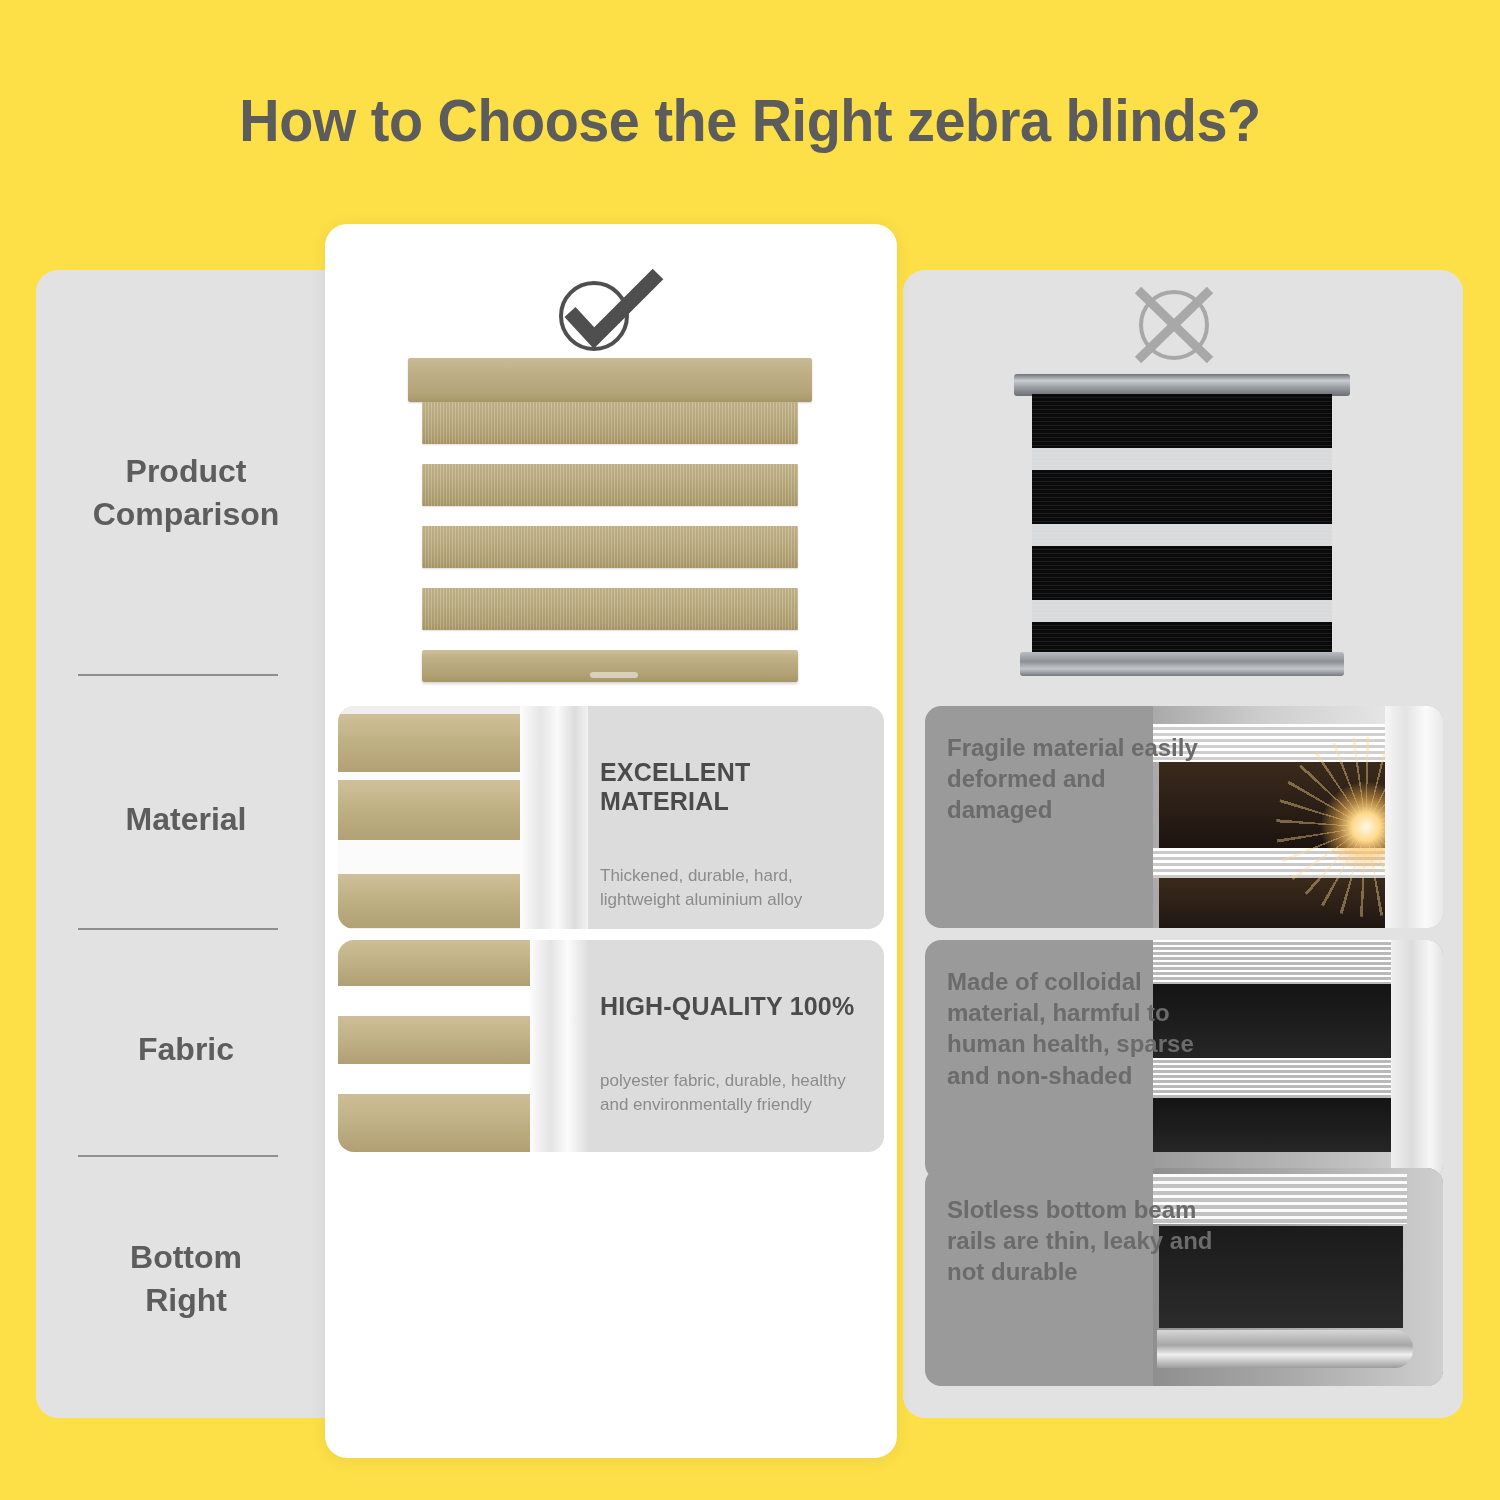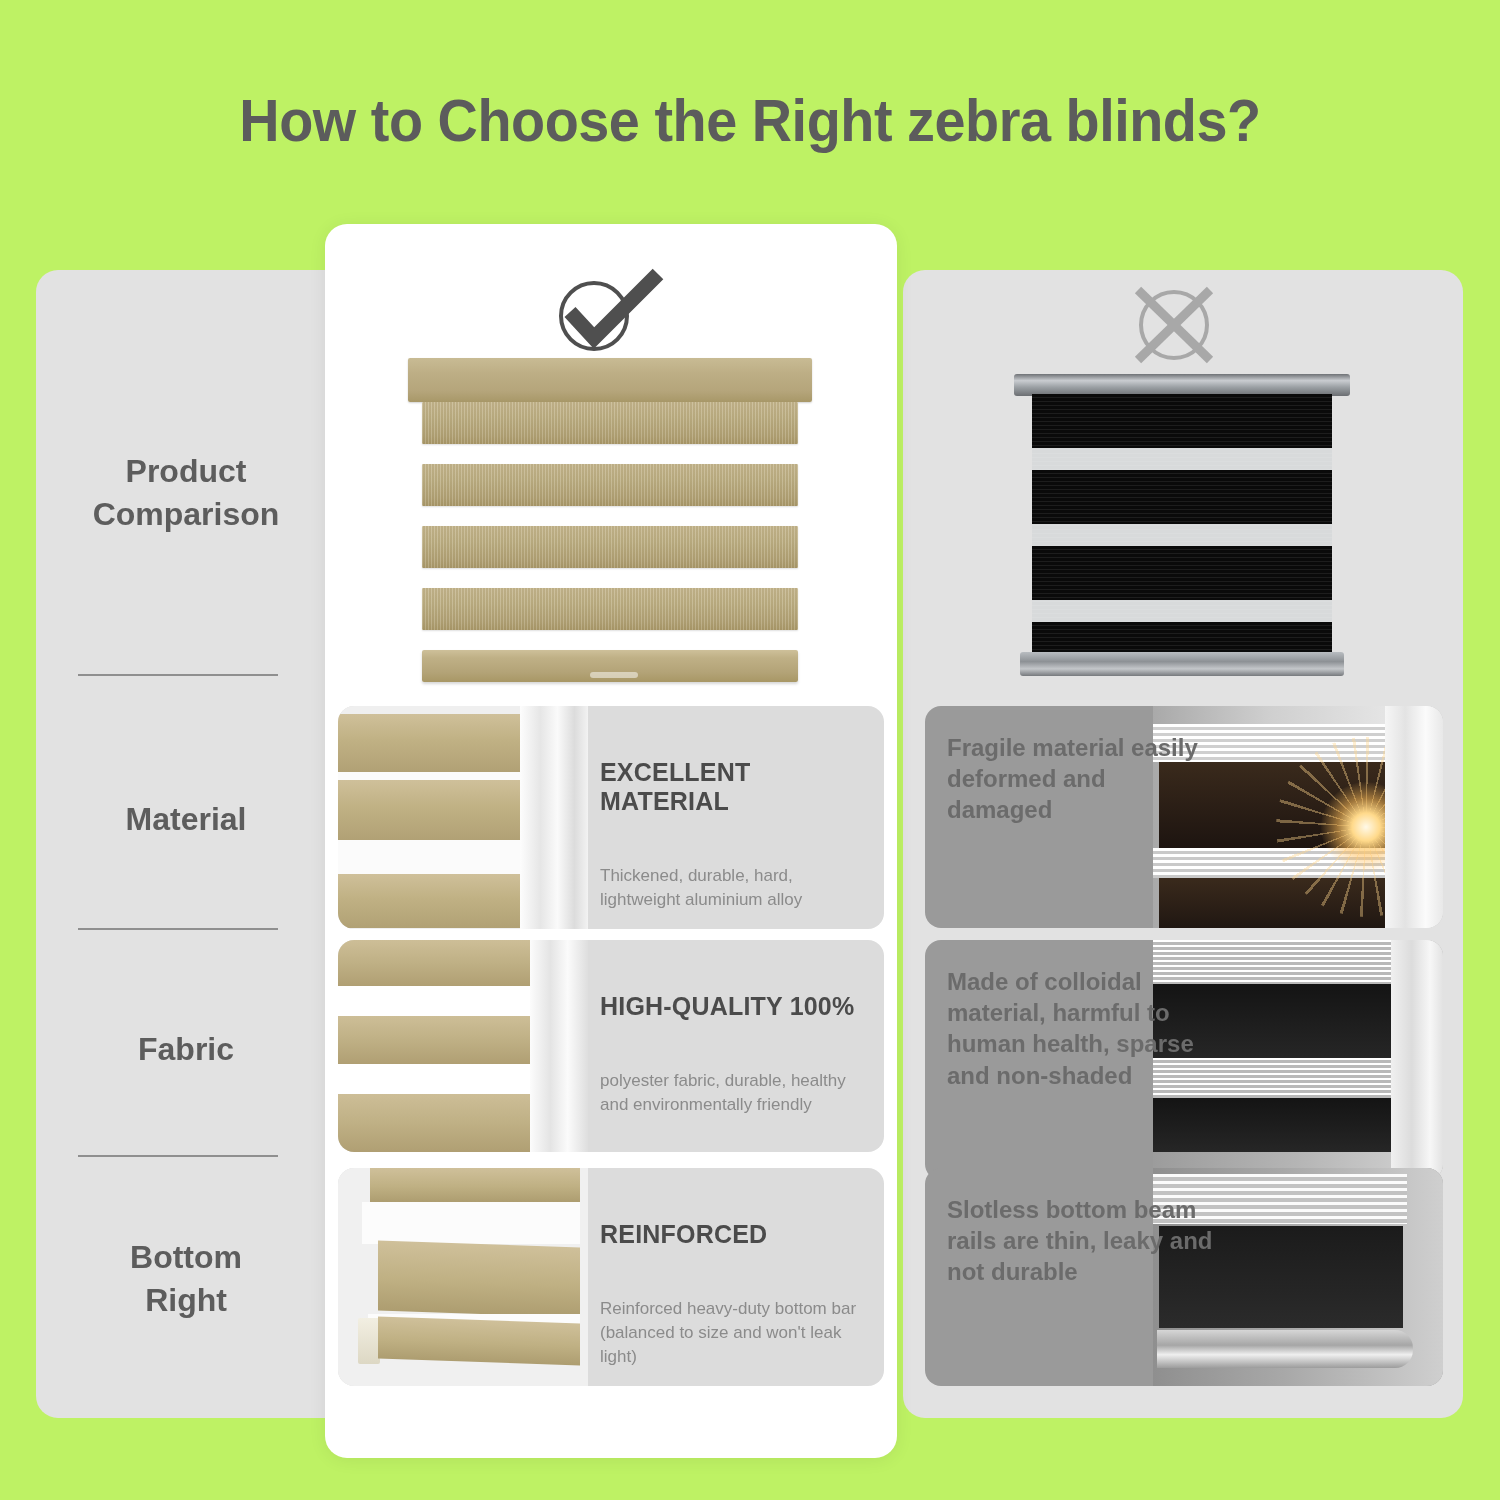--- a/index.html
+++ b/index.html
@@ -2,21 +2,21 @@
 <html><head>
 <meta charset="utf-8">
 <style>
   * { box-sizing: border-box; margin: 0; padding: 0; }
   html, body {
     width: 1500px; height: 1500px;
     background: #f4f4f4;
     font-family: "Liberation Sans", sans-serif;
     overflow: hidden;
   }
-  #stage { position: relative; width: 1500px; height: 1500px; background: #bef264; }
+  #stage { position: relative; width: 1500px; height: 1500px; background: #fde047; }
 
   
   .page-title {
     position: absolute; left: 0; top: 86px; width: 1500px;
     text-align: center;
     font-size: 60px; font-weight: bold;
     letter-spacing: -0.5px;
     color: #5c5c5c;
     font-family: "Liberation Sans Narrow", "Liberation Sans", sans-serif;
     transform: scaleX(0.93);
@@ -390,34 +390,20 @@
     <div class="bad-ph ph-sparse">
       <div class="band-sheer" style="top:0px;height:44px"></div>
       <div class="band-dark" style="top:44px;height:74px"></div>
       <div class="band-sheer" style="top:118px;height:40px"></div>
       <div class="band-dark" style="top:158px;height:54px"></div>
       <div class="frm"></div>
     </div>
     <div class="bad-txt">Made of colloidal material, harmful to human health, sparse and non-shaded</div>
   </div>
 
-  <div class="feat-card feat-good" id="fg-2">
-    <div class="ph ph-beam">
-      <div class="bslat" style="left:32px;top:0px;width:210px;height:34px"></div>
-      <div class="bgap" style="left:24px;top:34px;width:218px;height:42px"></div>
-      <div class="bslat" style="left:40px;top:76px;width:202px;height:70px;transform:skewY(2deg)"></div>
-      <div class="bgap" style="left:30px;top:146px;width:212px;height:12px"></div>
-      <div class="cap" style="top:150px;height:46px"></div>
-      <div class="bslat" style="left:40px;top:152px;width:202px;height:42px;transform:skewY(2deg)"></div>
-    </div>
-    <div class="txt">
-      <div class="h">REINFORCED</div>
-      <div class="b">Reinforced heavy-duty bottom bar (balanced to size and won't leak light)</div>
-    </div>
-  </div>
 
   <div class="feat-card feat-bad" id="fb-2">
     <div class="bad-ph ph-rail">
       <div class="louvers"></div>
       <div class="blackbody"></div>
       <div class="thinbar"></div>
     </div>
     <div class="bad-txt">Slotless bottom beam rails are thin, leaky and not durable</div>
   </div>
 

